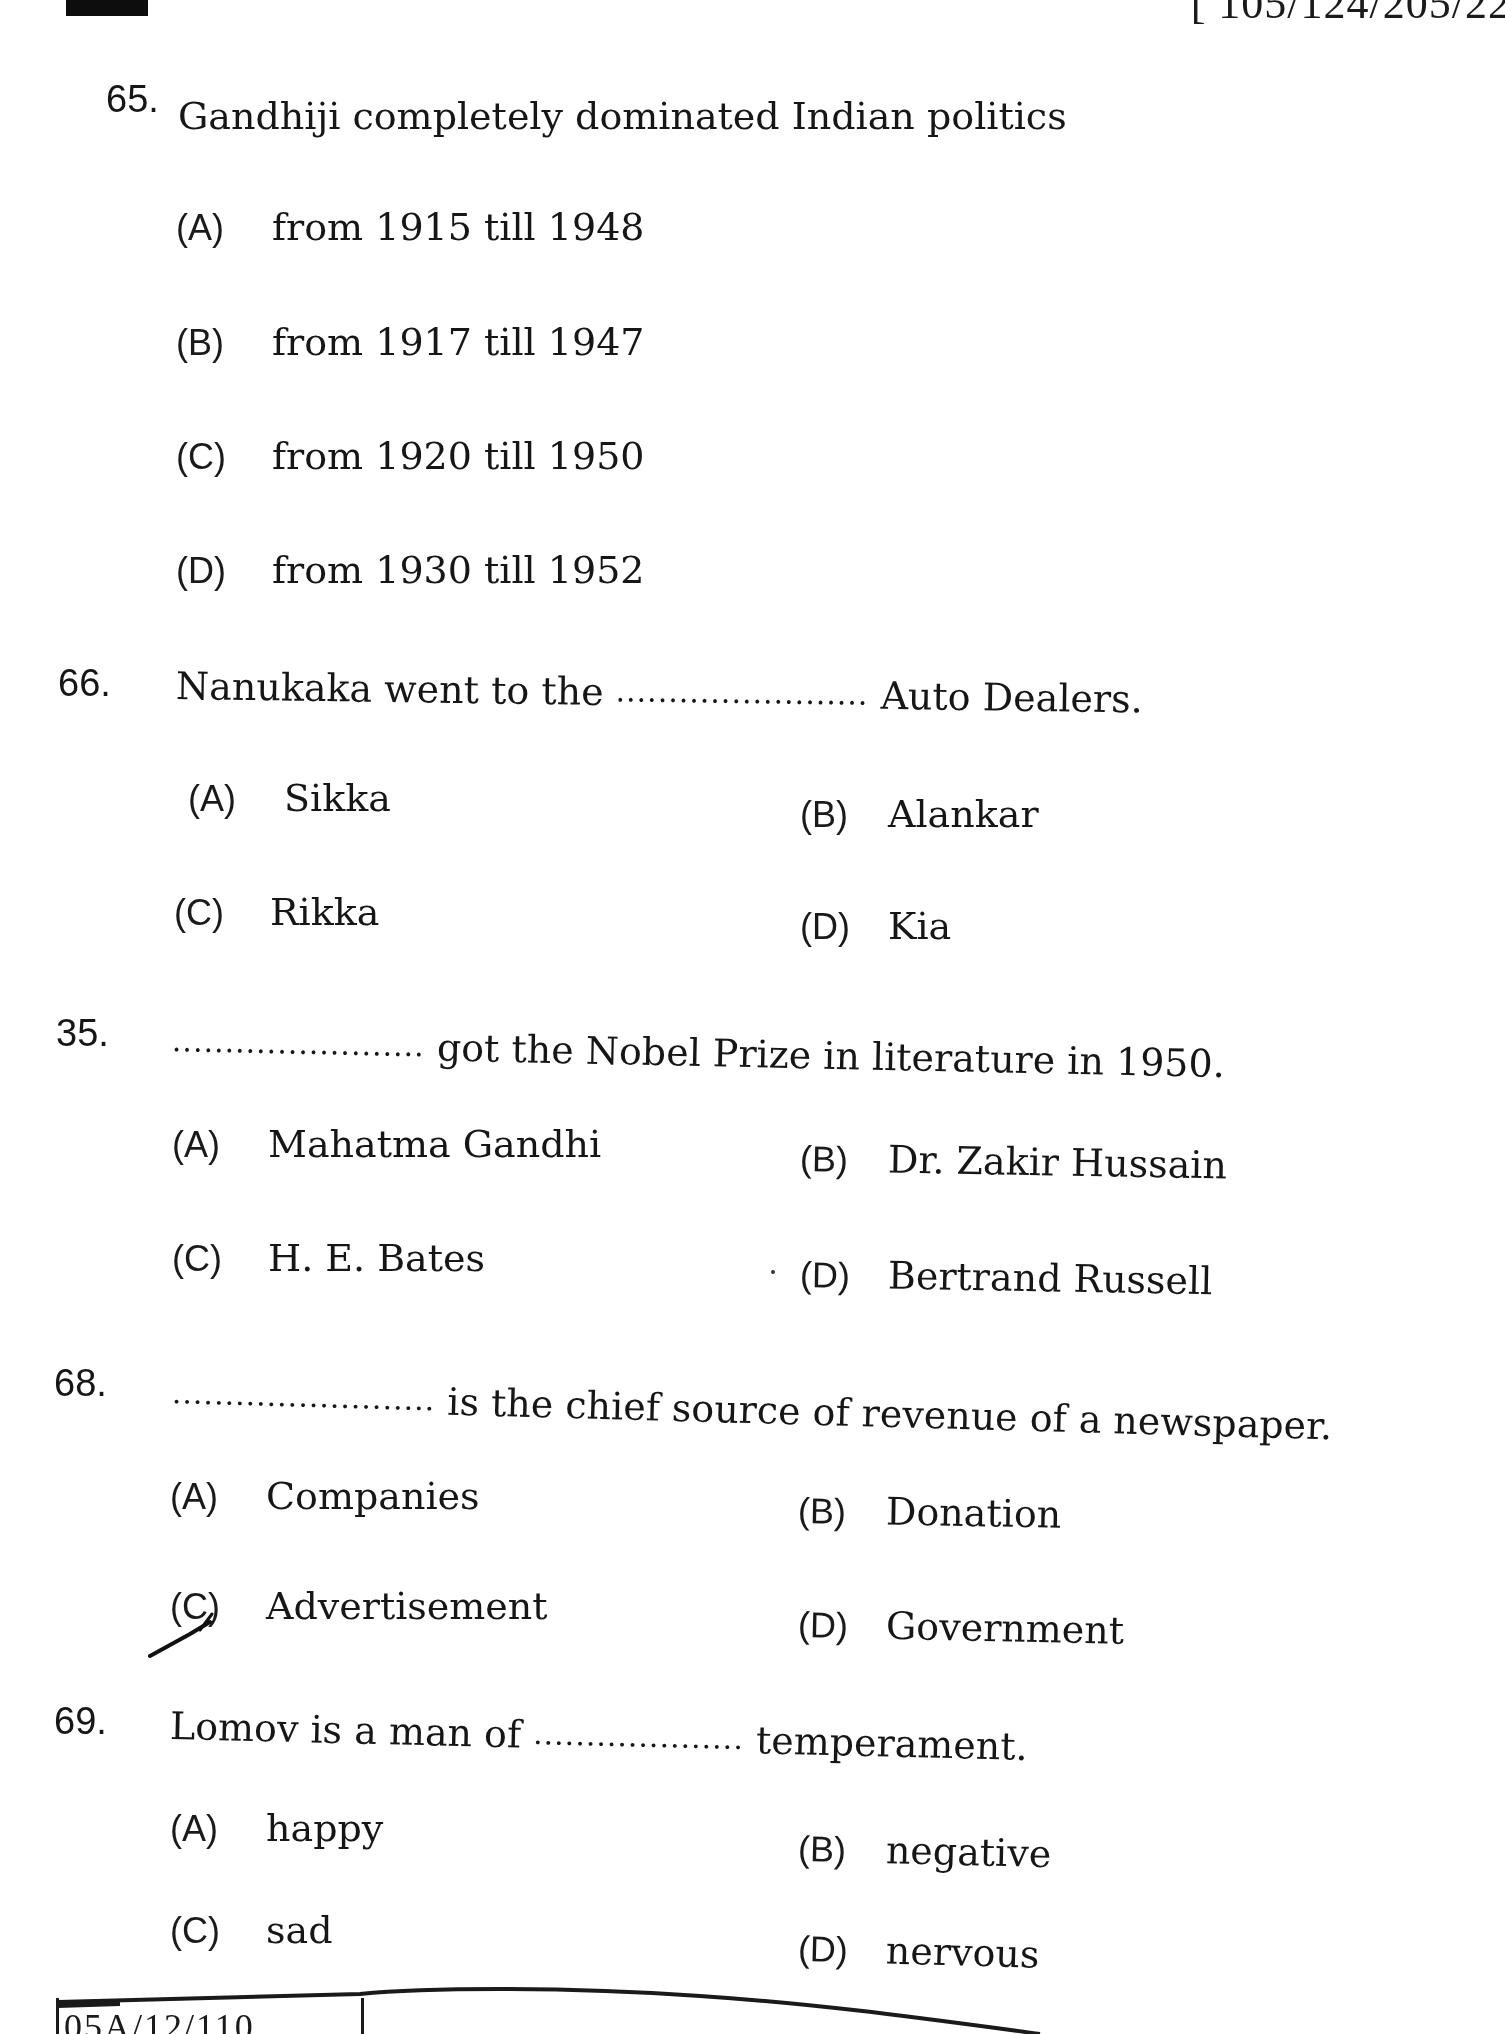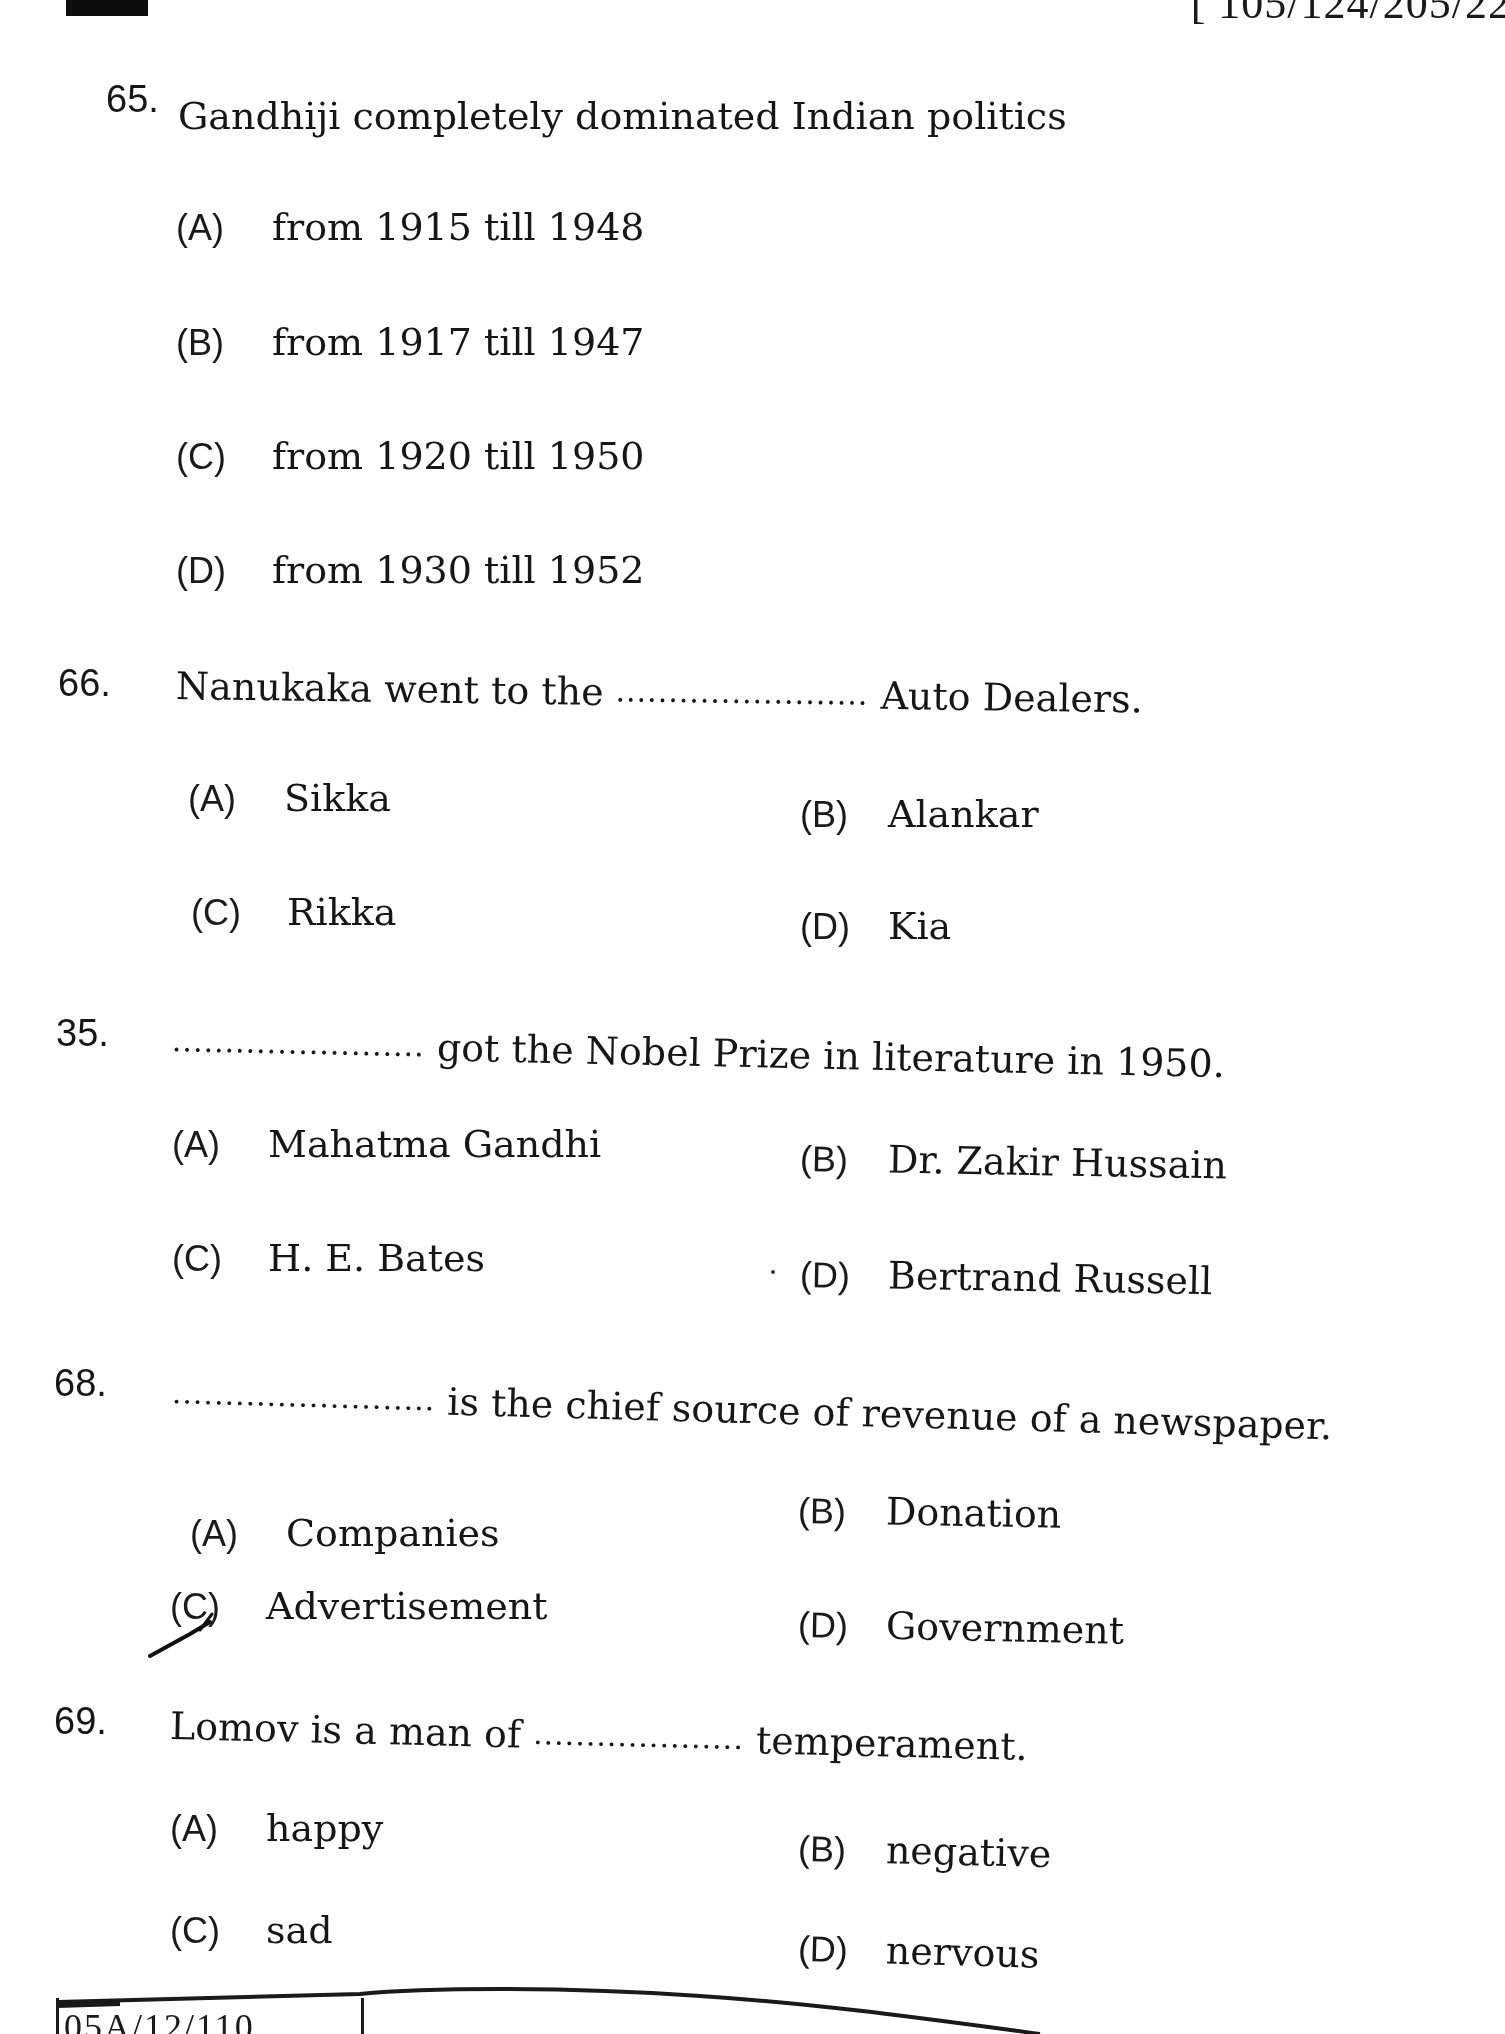--- a/index.html
+++ b/index.html
@@ -138,21 +138,21 @@
     <span>Nanukaka went to the</span>
     <span class="blank">........................</span>
     <span>Auto Dealers.</span>
   </div>
   <div class="opt" style="left:188px; top:776px;">
     <span class="opt-letter">(A)</span><span class="opt-text">Sikka</span>
   </div>
   <div class="opt" style="left:800px; top:792px;">
     <span class="opt-letter" style="width:88px;">(B)</span><span class="opt-text">Alankar</span>
   </div>
-  <div class="opt" style="left:174px; top:890px;margin-left:17px;">
+  <div class="opt" style="left:174px; top:890px;">
     <span class="opt-letter">(C)</span><span class="opt-text">Rikka</span>
   </div>
   <div class="opt" style="left:800px; top:904px;">
     <span class="opt-letter" style="width:88px;">(D)</span><span class="opt-text">Kia</span>
   </div>
 </div>
 
 <div>
   <span class="q-num" style="left:56px; top:1012px;">35.</span>
   <div class="q-text" style="left:172px; top:1020px; transform: rotate(1.2deg);">
@@ -173,21 +173,21 @@
     <span class="opt-letter" style="width:88px;">(D)</span><span class="opt-text">Bertrand Russell</span>
   </div>
 </div>
 
 <div>
   <span class="q-num" style="left:54px; top:1362px;">68.</span>
   <div class="q-text" style="left:172px; top:1372px; transform: rotate(1.6deg);">
     <span class="blank">.........................</span>
     <span>is the chief source of revenue of a newspaper.</span>
   </div>
-  <div class="opt" style="left:170px; top:1511px;margin-left:20px;">
+  <div class="opt" style="left:170px; top:1474px;">
     <span class="opt-letter">(A)</span><span class="opt-text">Companies</span>
   </div>
   <div class="opt" style="left:798px; top:1488px; transform: rotate(1deg);">
     <span class="opt-letter" style="width:88px;">(B)</span><span class="opt-text">Donation</span>
   </div>
   <div class="opt" style="left:170px; top:1584px;">
     <span class="opt-letter">(C)</span><span class="opt-text">Advertisement</span>
   </div>
   <svg class="tick-mark" viewBox="0 0 100 60">
     <path d="M2 56 L42 34 L62 22" stroke="#111" stroke-width="4" fill="none" stroke-linecap="round"></path>

